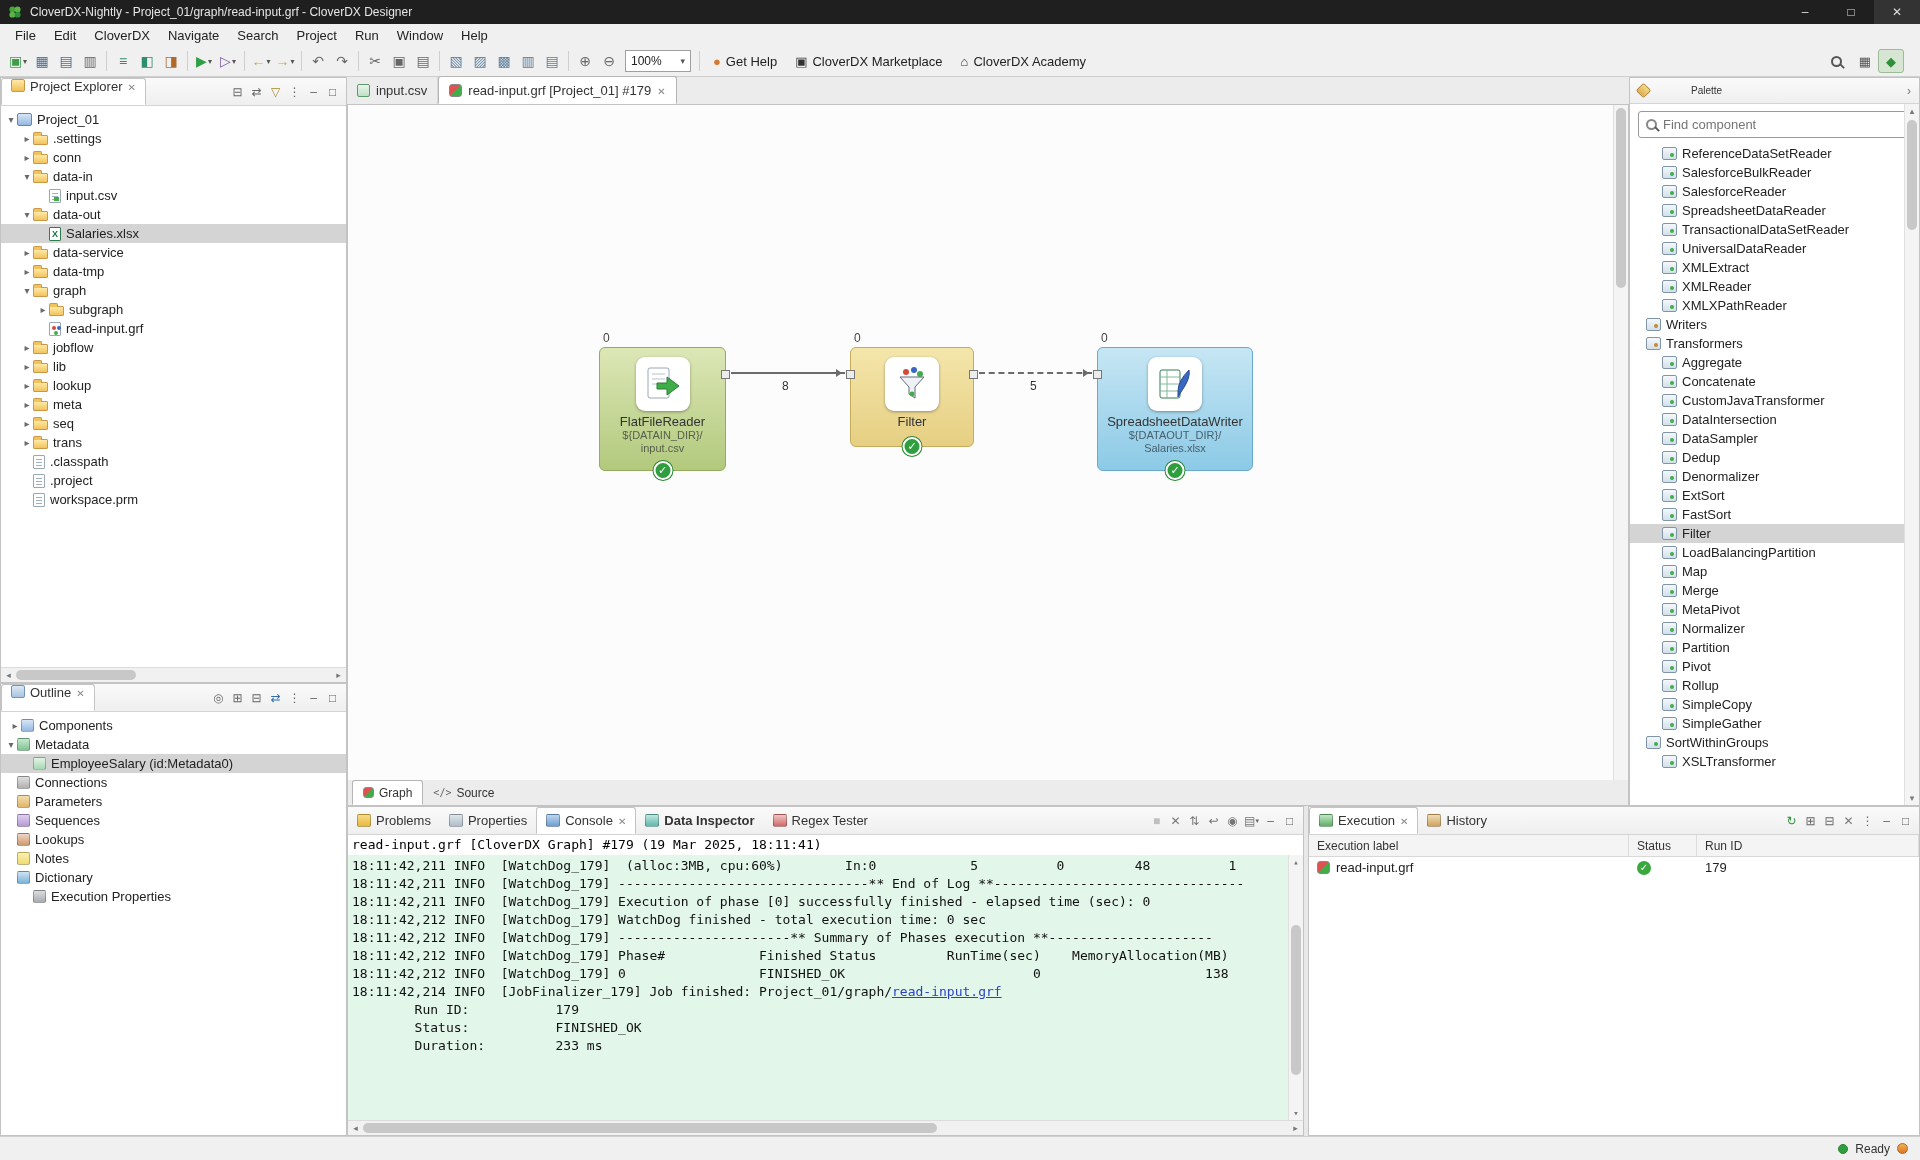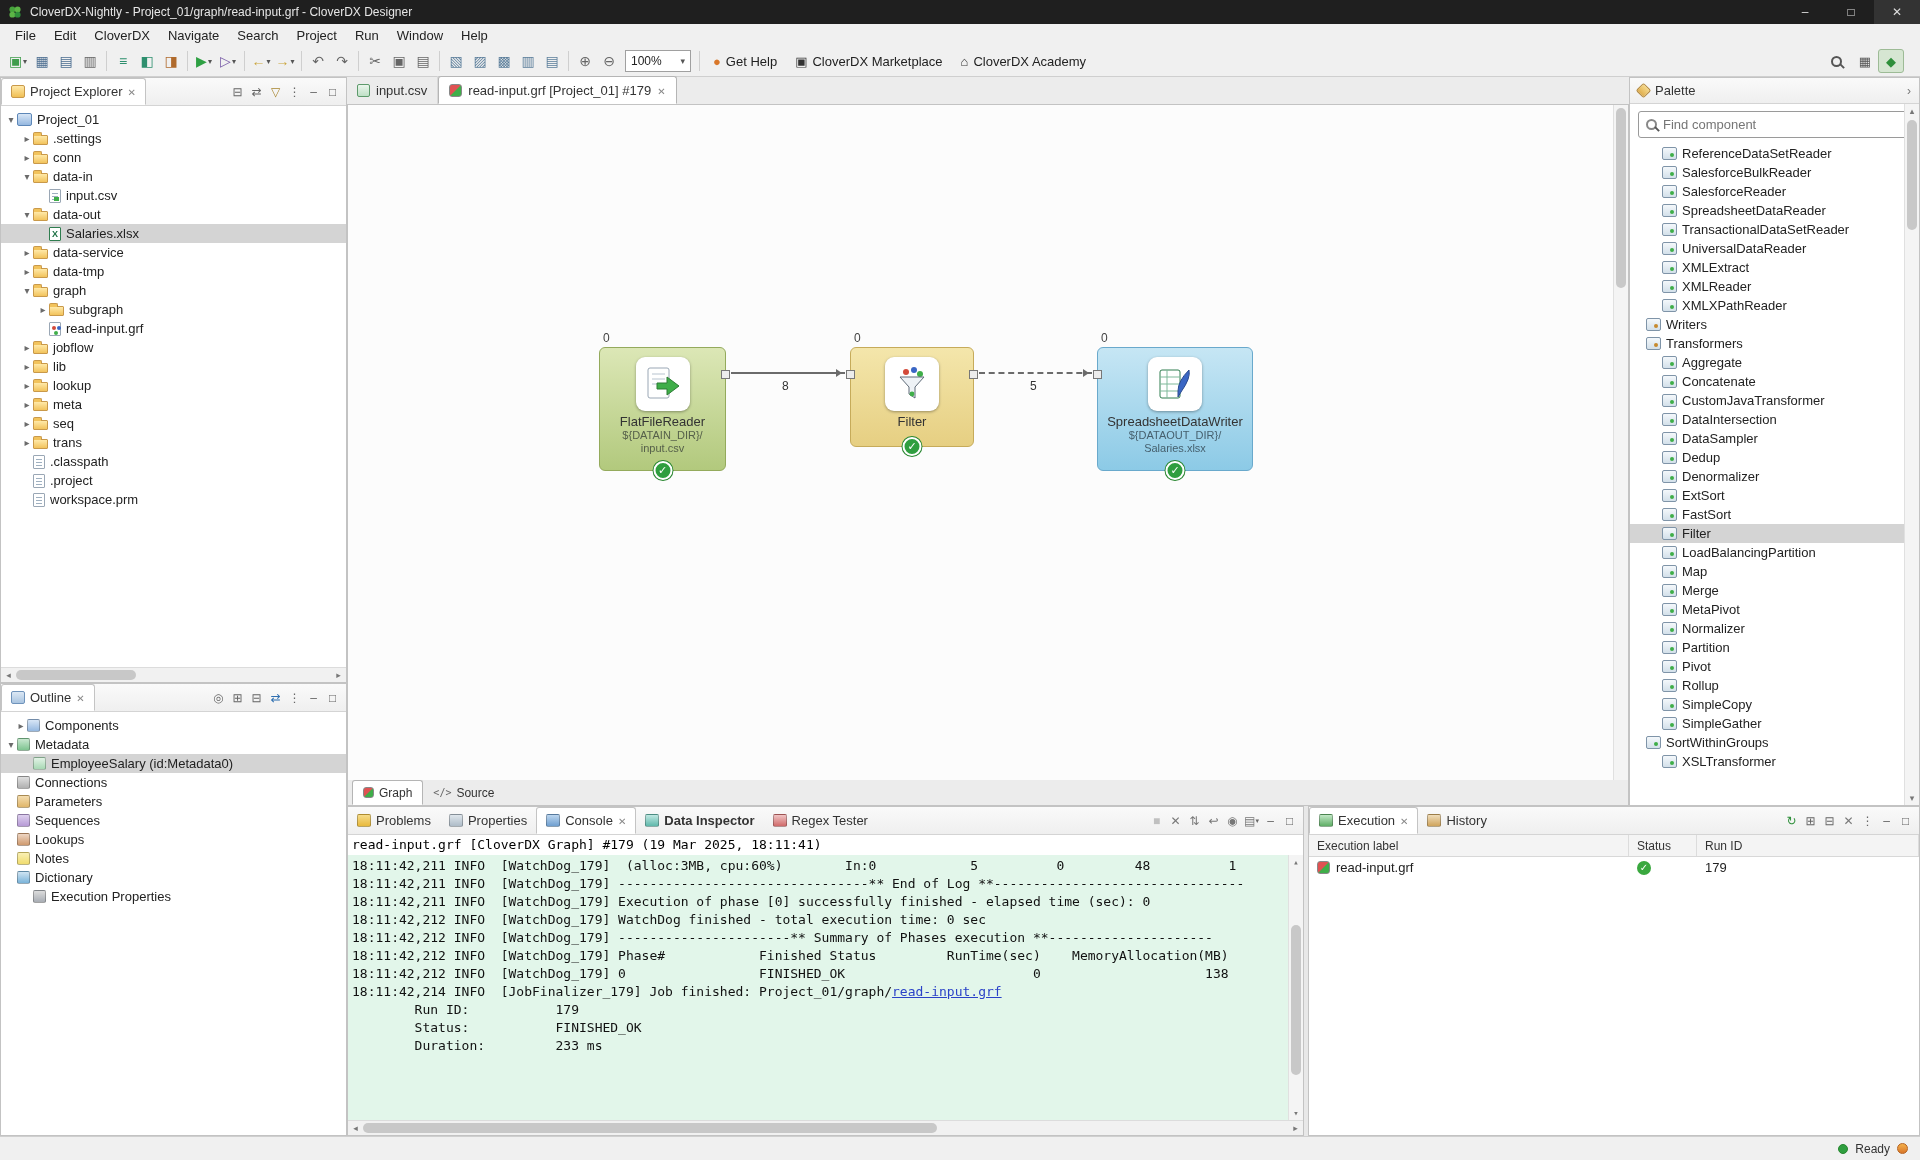--- a/index.html
+++ b/index.html
@@ -32,21 +32,21 @@
   .tb-link .glyph { font-size:13px; color:var(--c,#555); }
   .tb-right { margin-left:auto; display:flex; align-items:center; gap:4px; padding-right:10px; }
   .mag { width:11px; height:11px; border:2px solid #555; border-radius:50%; position:relative; display:inline-block; }
   .mag::after { content:""; position:absolute; width:6px; height:2px; background:#555; transform:rotate(45deg); right:-5px; bottom:-2px; }
   .persp { height:24px; min-width:26px; display:flex; align-items:center; justify-content:center; border-radius:3px; font-size:14px; }
   .persp.active { background:#d6e6d2; border:1px solid #9dbb96; }
 
   
   .panel { position:absolute; background:#fff; border:1px solid #c3c3c3; display:flex; flex-direction:column; }
   .view-header { height:28px; background:linear-gradient(#fafafa,#efefef); border-bottom:1px solid #d4d4d4; display:flex; align-items:flex-end; flex:0 0 28px; }
-  .view-tab { display:flex; align-items:center; gap:5px; height:27px; padding:0 9px; font-size:13px; color:#333; }
+  .view-tab { display:flex; gap:5px; height:27px; padding:0 9px; font-size:13px; color:#333; }
   .view-tab.active { background:#fff; border:1px solid #c4c4c4; border-bottom-color:#fff; border-radius:3px 3px 0 0; }
   .close::before { content:"✕"; font-size:10px; color:#888; }
   .view-actions { margin-left:auto; display:flex; align-items:center; padding-right:4px; align-self:center; }
   .mini-icon { width:19px; height:19px; display:flex; align-items:center; justify-content:center; border-radius:3px; }
   .mini-icon .glyph { font-size:12px; color:var(--c,#666); line-height:1; }
   .mini-icon.dd::after { content:"▾"; font-size:7px; color:#666; }
 
   .vticon { width:14px; height:13px; border-radius:2px; flex:0 0 14px; }
   .i-explorer-view.vticon { background:linear-gradient(#ffe9a8,#f0bf55); border:1px solid #c9994a; }
   .i-outline-view.vticon { background:linear-gradient(#dce8f4,#a9c4e0); border:1px solid #6f93bb; }
@@ -133,21 +133,21 @@
   .ec1 { left:434px; top:274px; }
   .ec2 { left:682px; top:274px; }
 
   .editor-bottom-tabs { height:26px; background:#ececec; border:1px solid #c3c3c3; border-top:none; display:flex; align-items:flex-end; padding-left:4px; }
   .btab { display:flex; align-items:center; gap:5px; height:25px; padding:0 10px; font-size:12px; color:#333; }
   .btab.active { background:#fff; border:1px solid #b5b5b5; border-bottom-color:#fff; border-radius:3px 3px 0 0; }
   .src-glyph { font-family:"DejaVu Sans Mono", monospace; font-size:10px; color:#666; }
 
   
   .palette-header { height:26px; flex:0 0 26px; background:linear-gradient(#fafafa,#efefef); border-bottom:1px solid #d4d4d4; display:flex; align-items:center; padding:0 8px; gap:6px; }
-  .palette-title { font-size:13px; color:#333; }
+  .palette-title { font-size:10px; color:#333;margin-left:36px; }
   .palette-diamond { width:11px; height:11px; background:linear-gradient(#f6d98a,#dfae4f); border:1px solid #b08437; transform:rotate(45deg); border-radius:2px; }
   .palette-collapse { margin-left:auto; color:#777; font-size:12px; }
   .palette-search { margin:7px 8px 6px 8px; height:27px; border:1px solid #9a9a9a; border-radius:3px; background:#fff; display:flex; align-items:center; padding:0 7px; gap:6px; flex:0 0 27px; }
   .palette-search input { border:none; outline:none; flex:1; font-family:"Liberation Sans",sans-serif; font-size:13px; color:#333; background:transparent; }
   .palette-list { flex:1 1 auto; overflow:hidden; position:relative; }
   .p-row { display:flex; align-items:center; height:19px; padding-left:4px; white-space:nowrap; }
   .p-row.selected { background:#d4d4d4; }
   .p-icon { width:15px; height:13px; border:1px solid #7f94a8; border-radius:2px; background:linear-gradient(#f4f8fb,#d3e0ea); position:relative; flex:0 0 15px; }
   .p-icon::after { content:""; position:absolute; right:2px; bottom:2px; width:4px; height:4px; border-radius:50%; background:#3fae49; }
   .p-row.t-category .p-icon::after { background:#c78a2e; }
@@ -520,21 +520,21 @@
           <span class="mini-icon" style="--c: #666666;">
             <span class="glyph">–</span>
           </span>
           <span class="mini-icon" style="--c: #666666;">
             <span class="glyph">□</span>
           </span>
         </div>
     </div>
     <div class="tree">
 
-    <div class="tree-row i-components x-collapsed" style="padding-left: 14px; align-items: center;">
+    <div class="tree-row i-components x-collapsed" style="padding-left: 8px; align-items: center;">
           <span class="expander"></span>
           <span class="oicon"></span>
           <span class="tlabel">Components</span>
         </div>
         <div class="tree-row i-metadata x-expanded" style="padding-left: 4px;">
           <span class="expander"></span>
           <span class="oicon"></span>
           <span class="tlabel">Metadata</span>
         </div>
         <div class="tree-row selected i-record" style="padding-left: 20px;">

